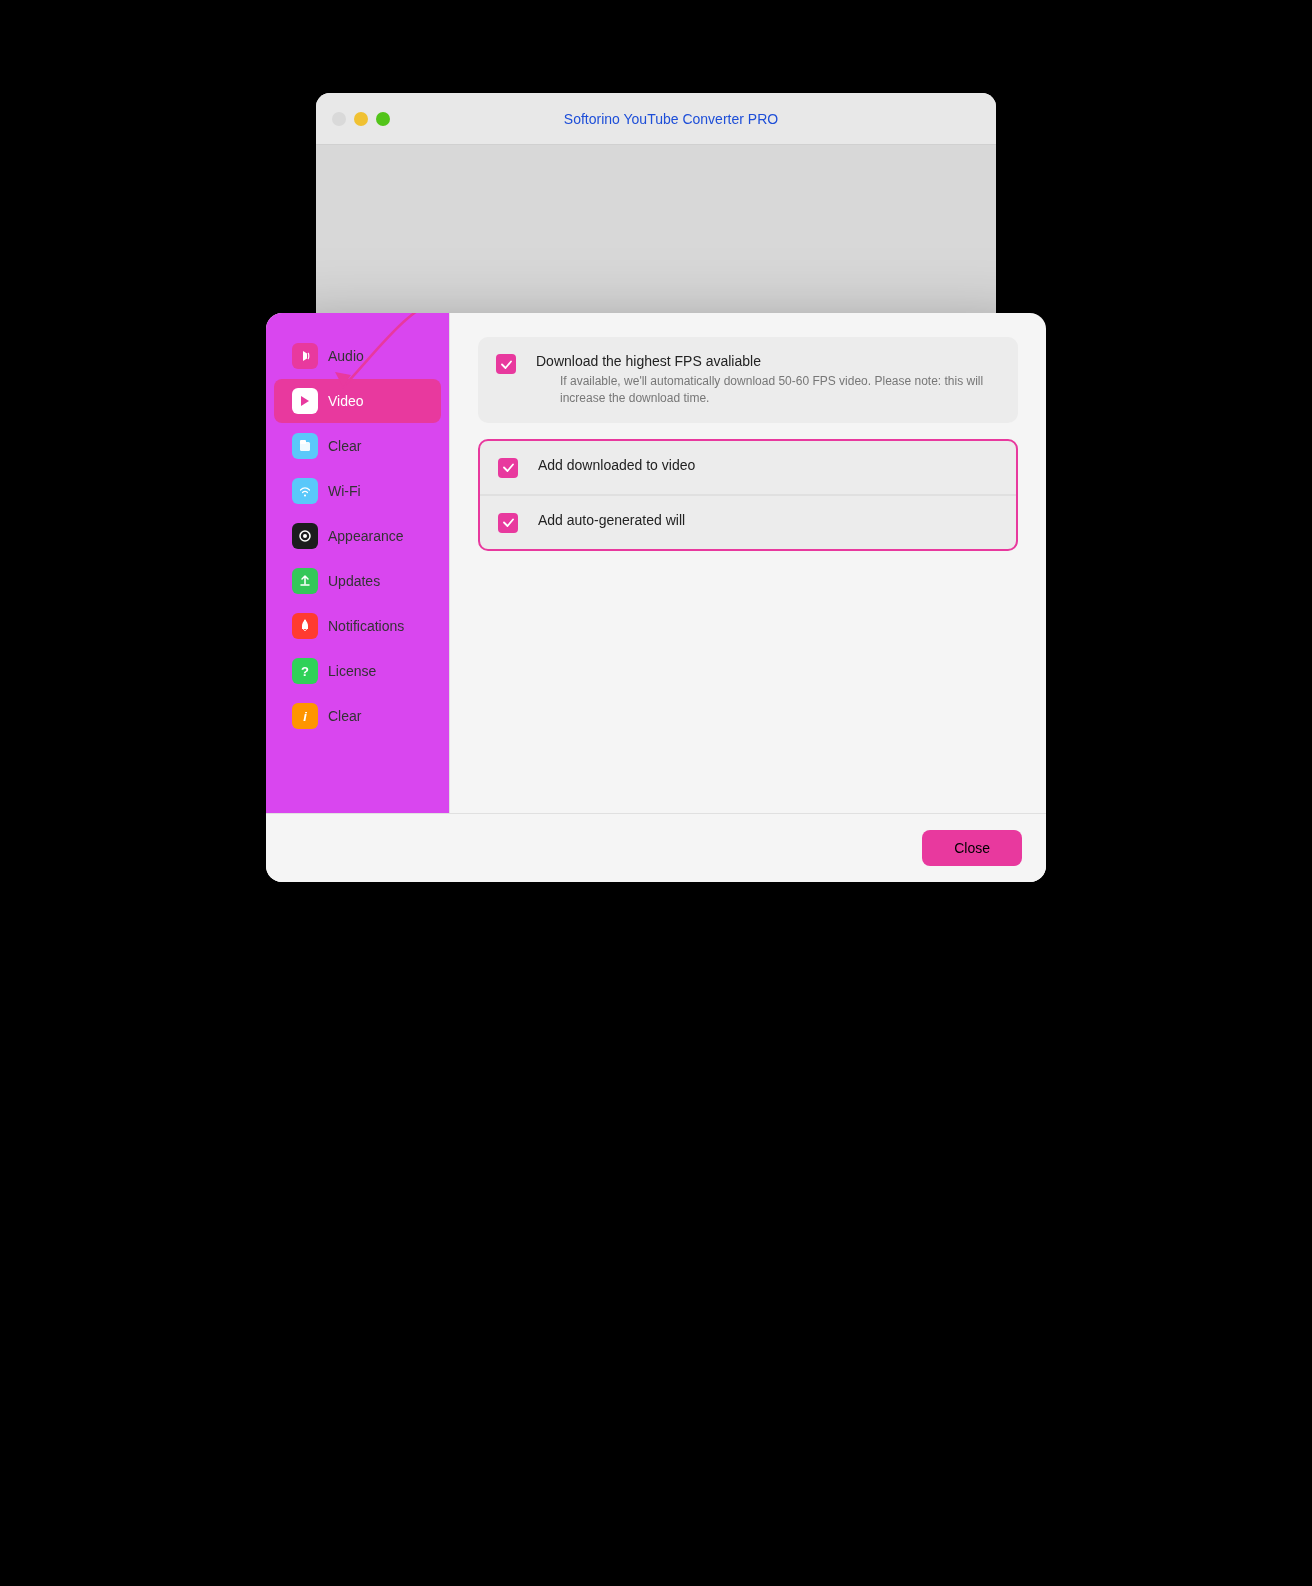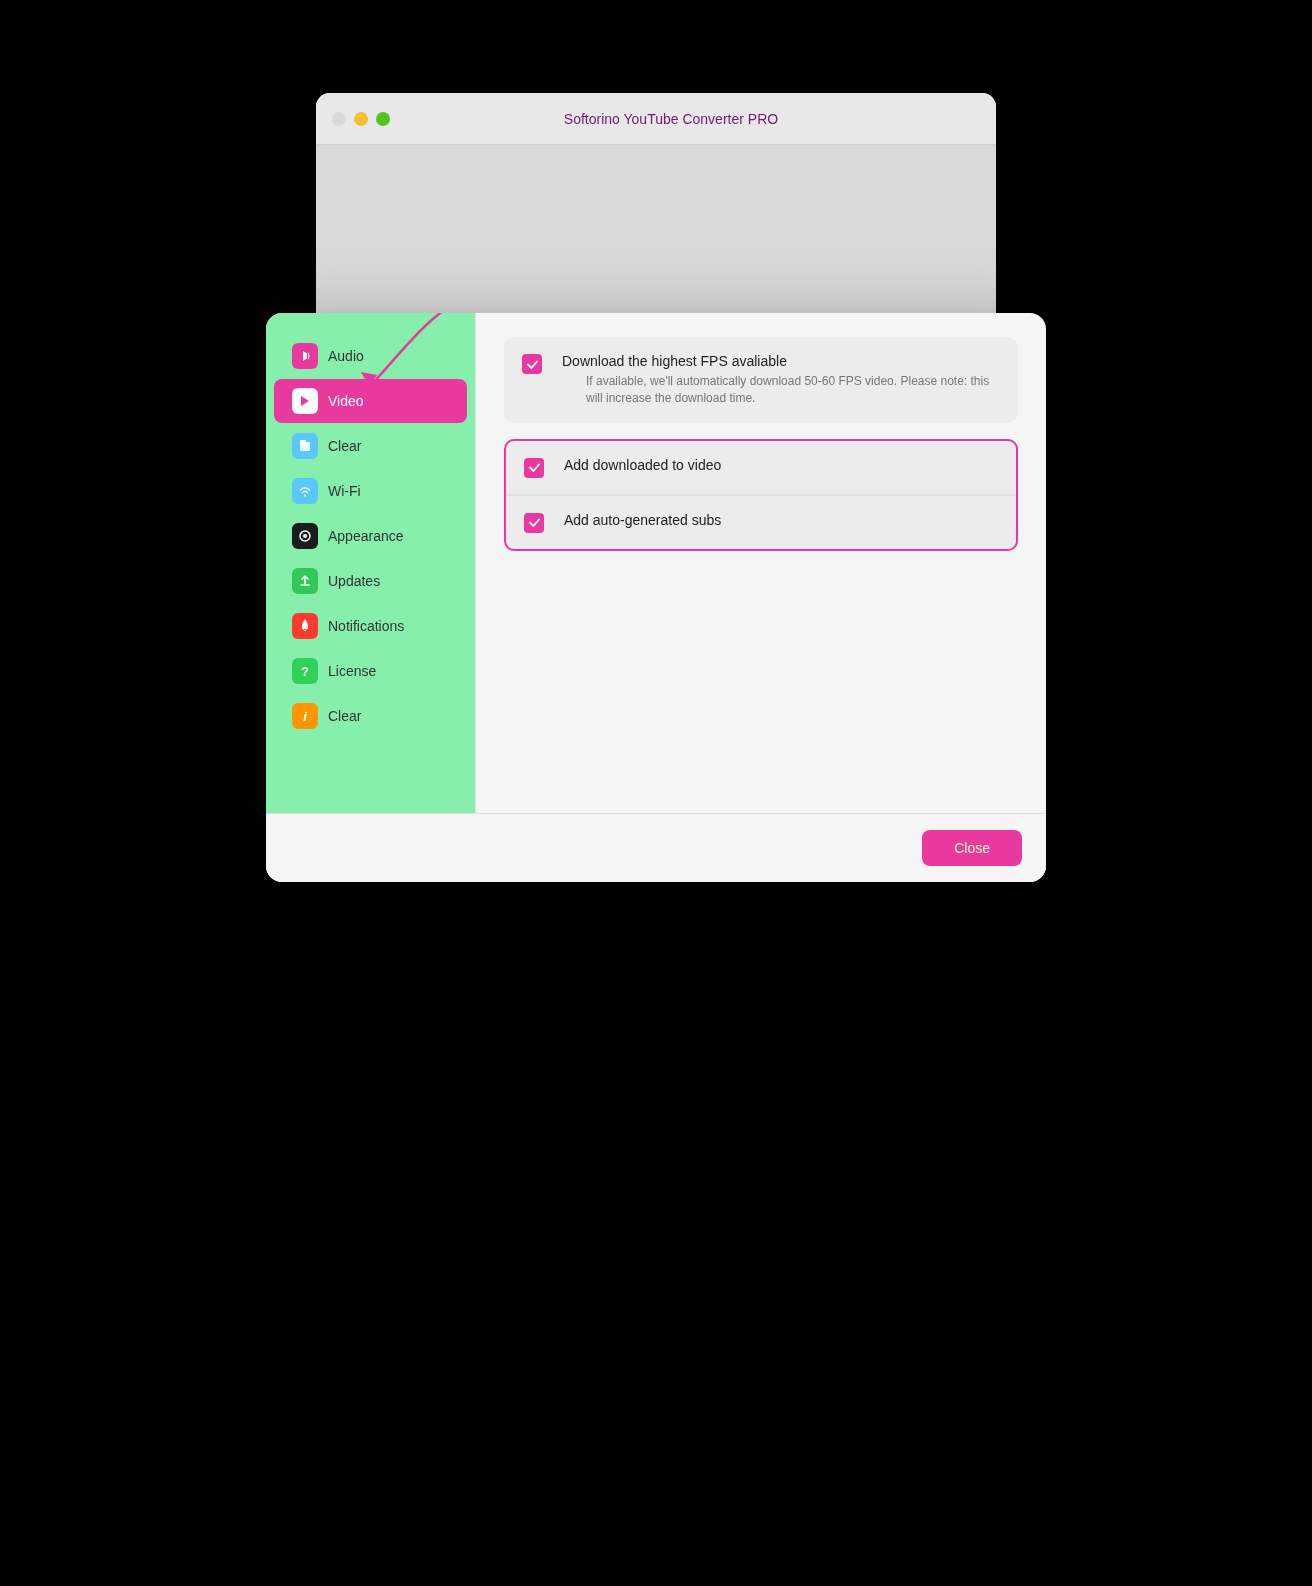--- a/index.html
+++ b/index.html
@@ -52,21 +52,21 @@
       border-radius: 50%;
     }
     .tl-close { background: #d9d9d9; }
     .tl-minimize { background: #f0c132; }
     .tl-maximize { background: #52c41a; }
 
     .title-text {
       flex: 1;
       text-align: center;
       font-size: 14px;
-      color: #701a75;
+      color: #1d4ed8;
       font-weight: 500;
       margin-right: 36px;
     }
 
     .main-content-area {
       background: #d8d8d8;
       height: 360px;
     }
 
     .download-section {
@@ -193,22 +193,22 @@
       z-index: 10;
     }
 
     .dialog-body {
       display: flex;
       min-height: 500px;
     }
 
     
     .sidebar {
-      width: 210px;
-      background: #86efac;
+      width: 184px;
+      background: #d946ef;
       border-right: 1px solid #e0e0e0;
       padding: 20px 0;
       flex-shrink: 0;
     }
 
     .sidebar-item {
       display: flex;
       align-items: center;
       gap: 10px;
       padding: 9px 18px;
@@ -315,21 +315,21 @@
     .dialog-footer {
       padding: 16px 24px;
       display: flex;
       justify-content: flex-end;
       border-top: 1px solid #e0e0e0;
       background: #f5f5f5;
     }
 
     .close-button {
       background: #e8399e;
-      color: #fef9c3;
+      color: #000000;
       border: none;
       border-radius: 8px;
       padding: 10px 32px;
       font-size: 14px;
       font-weight: 500;
       cursor: pointer;
     }
 
     .phone-icon {
       font-size: 11px;
@@ -505,21 +505,21 @@
             </div>
           </div>
           <div class="separator"></div>
           <div class="setting-row">
             <div class="checkbox-icon">
               <svg viewBox="0 0 13 13" fill="none">
                 <path d="M2 6.5L5.5 10L11 3.5" stroke="white" stroke-width="1.8" stroke-linecap="round" stroke-linejoin="round"></path>
               </svg>
             </div>
             <div class="setting-content">
-              <div class="setting-title">Add auto-generated subs</div>
+              <div class="setting-title">Add auto-generated will</div>
             </div>
           </div>
         </div>
 
         <div style="position:relative; height:0;">
           <svg style="position:absolute; top:-290px; left:-185px; width:200px; height:140px; pointer-events:none; z-index:20;" viewBox="0 0 200 140">
             <path d="M160 20 C120 20, 80 80, 50 110" stroke="#e8399e" stroke-width="2.5" fill="none" stroke-linecap="round"></path>
             <path d="M50 110 L42 95 L58 98 Z" fill="#e8399e"></path>
           </svg>
         </div>

